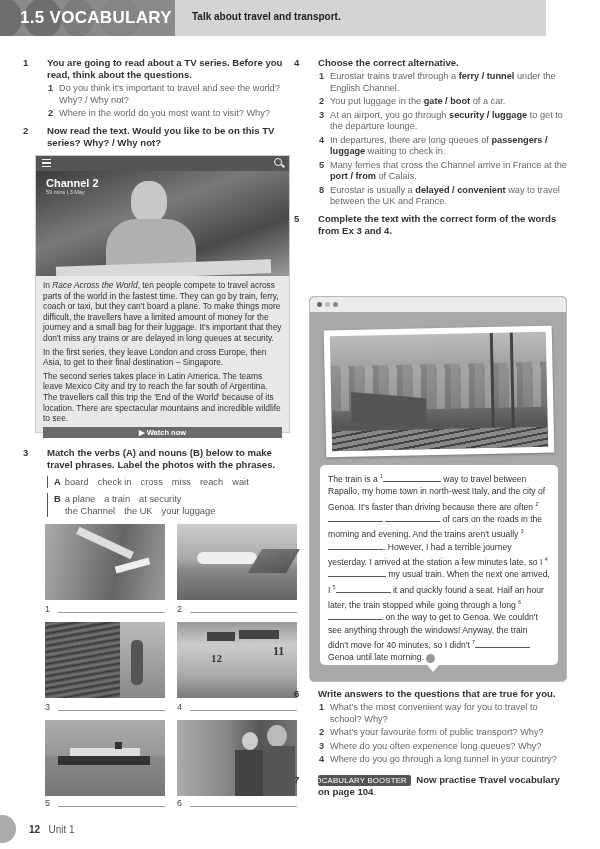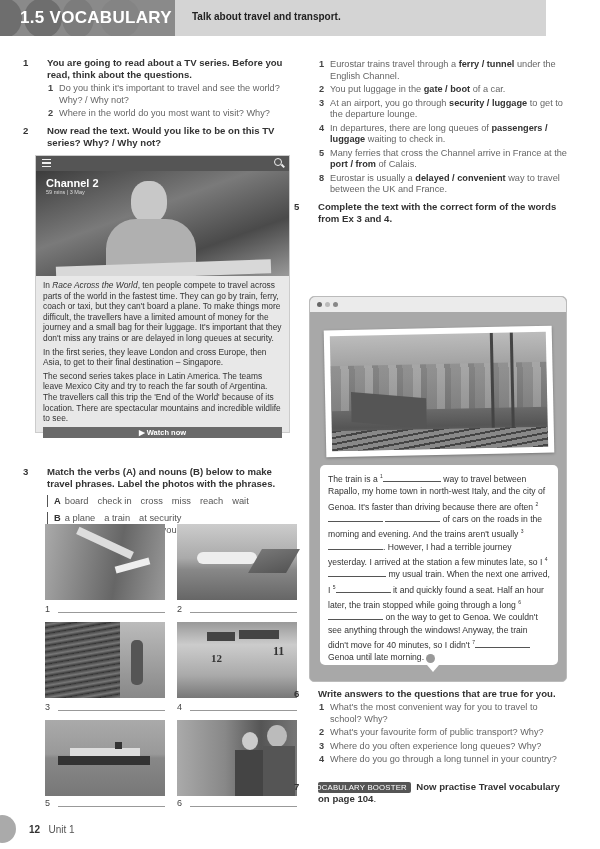--- a/index.html
+++ b/index.html
@@ -80,21 +80,21 @@
     <div class="tv-meta">59 mins | 3 May</div>
   </div>
   <div class="tv-text">
     <p><span>In </span><i>Race Across the World</i><span>, ten people compete to travel across parts of the world in the fastest time. They can go by train, ferry, coach or taxi, but they can't board a plane. To make things more difficult, the travellers have a limited amount of money for the journey and a small bag for their luggage. It's important that they don't miss any trains or are delayed in long queues at security.</span></p>
     <p>In the first series, they leave London and cross Europe, then Asia, to get to their final destination – Singapore.</p>
     <p>The second series takes place in Latin America. The teams leave Mexico City and try to reach the far south of Argentina. The travellers call this trip the 'End of the World' because of its location. There are spectacular mountains and incredible wildlife to see.</p>
   </div>
   <div class="watch">▶ Watch  now</div>
 </div>
 
-<div class="col" style="left:35px;top:466px;width:260px;">
+<div class="col" style="left:35px;top:447px;width:260px;">
   <div class="ex" style="text-indent:-12px;padding-left:12px;"><span class="n">3</span><span>Match the verbs (A) and nouns (B) below to make travel phrases. Label the photos with the phrases.</span></div>
   <div class="boxA" style="margin:5px 0 0 12px;">
     <b>A</b><span>board</span><span>check in</span><span>cross</span><span>miss</span><span>reach</span><span>wait</span>
   </div>
   <div class="boxA" style="margin:5px 0 0 12px;">
     <b>B</b><span>a plane</span><span>a train</span><span>at security</span><br>
     <span style="margin-left:11px;">the Channel</span><span>the UK</span><span>your luggage</span>
   </div>
 </div>
 
@@ -139,20 +139,21 @@
 <div class="photo" style="left:177px;top:720px;background:linear-gradient(90deg,#aaa 0%,#888 40%,#555 70%,#777 100%);">
   <div style="position:absolute;left:65px;top:12px;width:16px;height:18px;border-radius:50%;background:#ccc;"></div>
   <div style="position:absolute;left:90px;top:5px;width:20px;height:22px;border-radius:50%;background:#bbb;"></div>
   <div style="position:absolute;left:58px;top:30px;width:28px;height:46px;background:#444;"></div>
   <div style="position:absolute;left:86px;top:26px;width:32px;height:50px;background:#555;"></div>
 </div>
 <div class="plabel" style="left:177px;top:798px;">6</div>
 <div class="pline" style="left:190px;top:806px;width:107px;"></div>
 
 <div class="col" style="left:306px;top:57px;width:265px;">
+  <div class="ex" style="text-indent:-12px;padding-left:12px;"><span class="n">4</span><span>Choose the correct alternative.</span></div>
   <div class="sub"><span class="sn">1</span><span>Eurostar trains travel through a </span><b>ferry / tunnel</b><span> under the English Channel.</span></div>
   <div class="sub"><span class="sn">2</span><span>You put luggage in the </span><b>gate / boot</b><span> of a car.</span></div>
   <div class="sub"><span class="sn">3</span><span>At an airport, you go through </span><b>security / luggage</b><span> to get to the departure lounge.</span></div>
   <div class="sub"><span class="sn">4</span><span>In departures, there are long queues of </span><b>passengers / luggage</b><span> waiting to check in.</span></div>
   <div class="sub"><span class="sn">5</span><span>Many ferries that cross the Channel arrive in France at the </span><b>port / from</b><span> of Calais.</span></div>
   <div class="sub"><span class="sn">8</span><span>Eurostar is usually a </span><b>delayed / convenient</b><span> way to travel between the UK and France.</span></div>
   <div class="ex" style="margin-top:5px;text-indent:-12px;padding-left:12px;"><span class="n">5</span><span>Complete the text with the correct form of the words from Ex 3 and 4.</span></div>
 </div>
 
 <div class="browser">
@@ -175,21 +176,21 @@
   </div>
   <div class="bubble-tail"></div>
 </div>
 
 <div class="col" style="left:306px;top:688px;width:265px;">
   <div class="ex" style="text-indent:-12px;padding-left:12px;"><span class="n">6</span><span>Write answers to the questions that are true for you.</span></div>
   <div class="sub"><span class="sn">1</span><span>What's the most convenient way for you to travel to school? Why?</span></div>
   <div class="sub"><span class="sn">2</span><span>What's your favourite form of public transport? Why?</span></div>
   <div class="sub"><span class="sn">3</span><span>Where do you often experience long queues? Why?</span></div>
   <div class="sub"><span class="sn">4</span><span>Where do you go through a long tunnel in your country?</span></div>
-  <div class="ex" style="margin-top:15px;text-indent:-12px;padding-left:12px;font-weight:normal;">
+  <div class="ex" style="margin-top:8px;text-indent:-12px;padding-left:12px;font-weight:normal;">
     <span class="n" style="font-weight:bold;">7</span><span class="booster">VOCABULARY BOOSTER</span>&nbsp; <span style="font-weight:bold;">Now practise </span><b>Travel</b><span style="font-weight:bold;"> vocabulary on page </span><b>104</b><span>.</span>
   </div>
 </div>
 
 <div class="footer-circ"></div>
 <div class="footer">
   <b>12</b>&nbsp;&nbsp;&nbsp;<span style="color:#555;">Unit 1</span>
 </div>
 
 </body></html>

